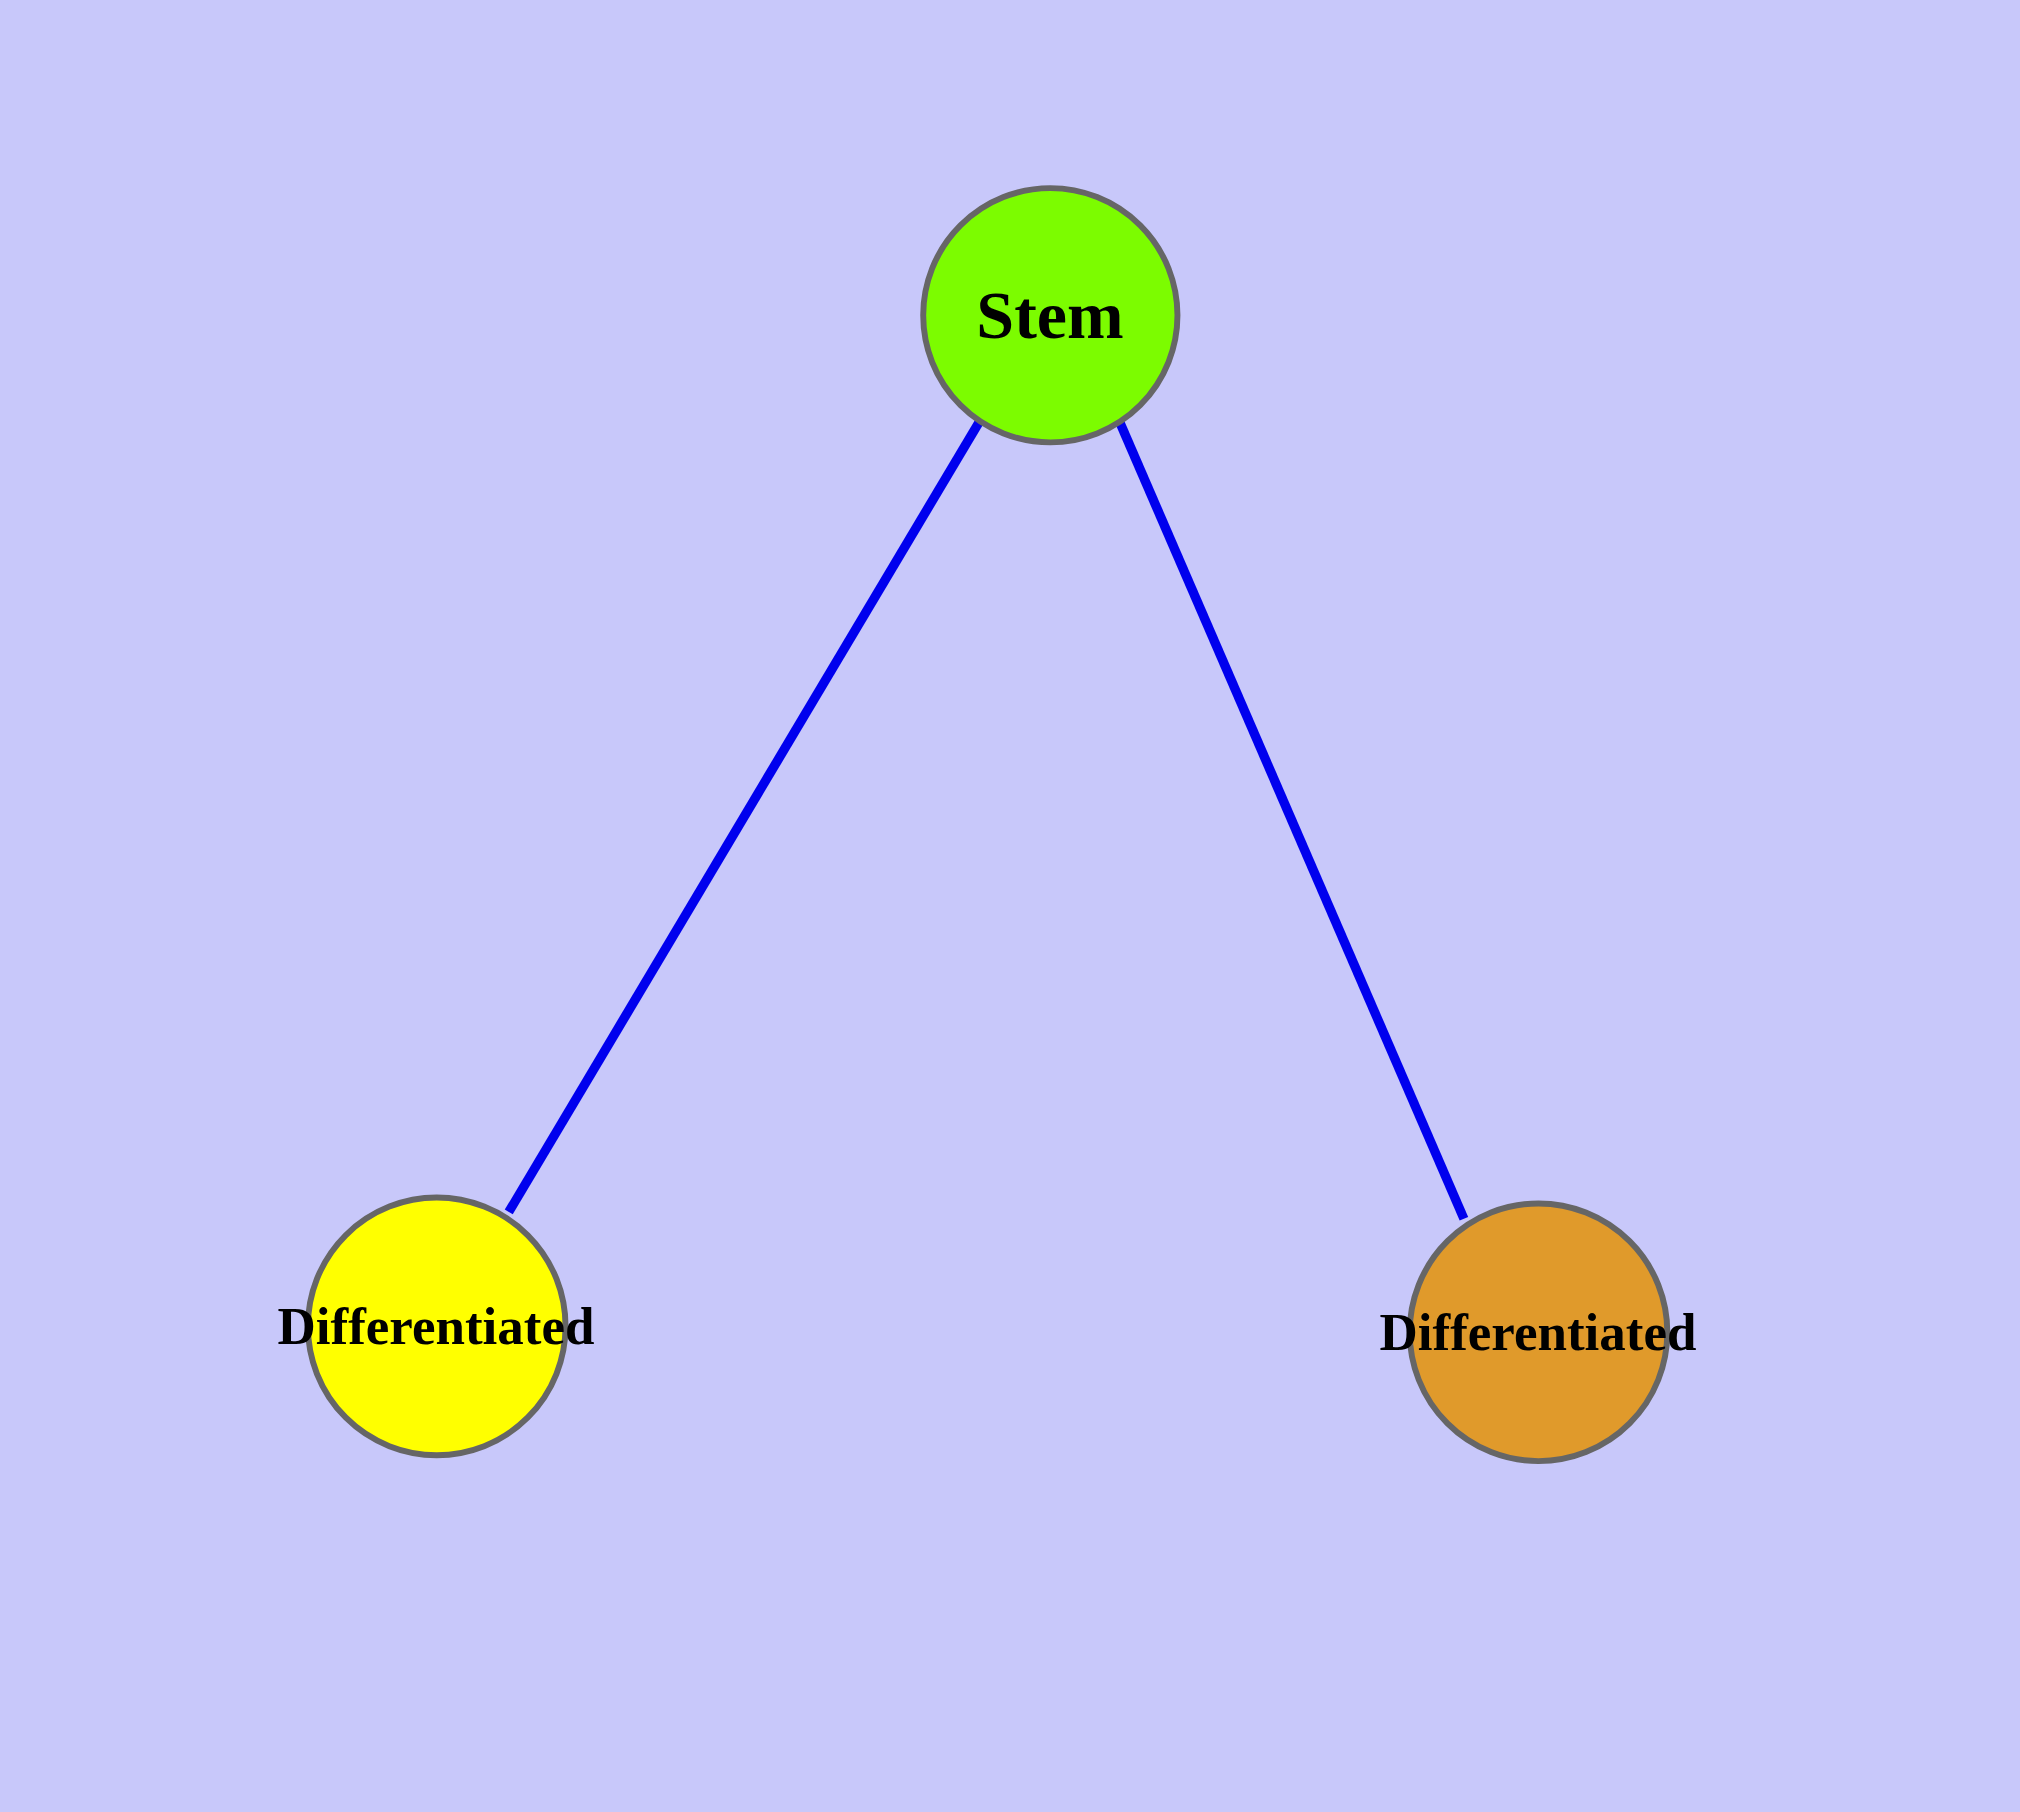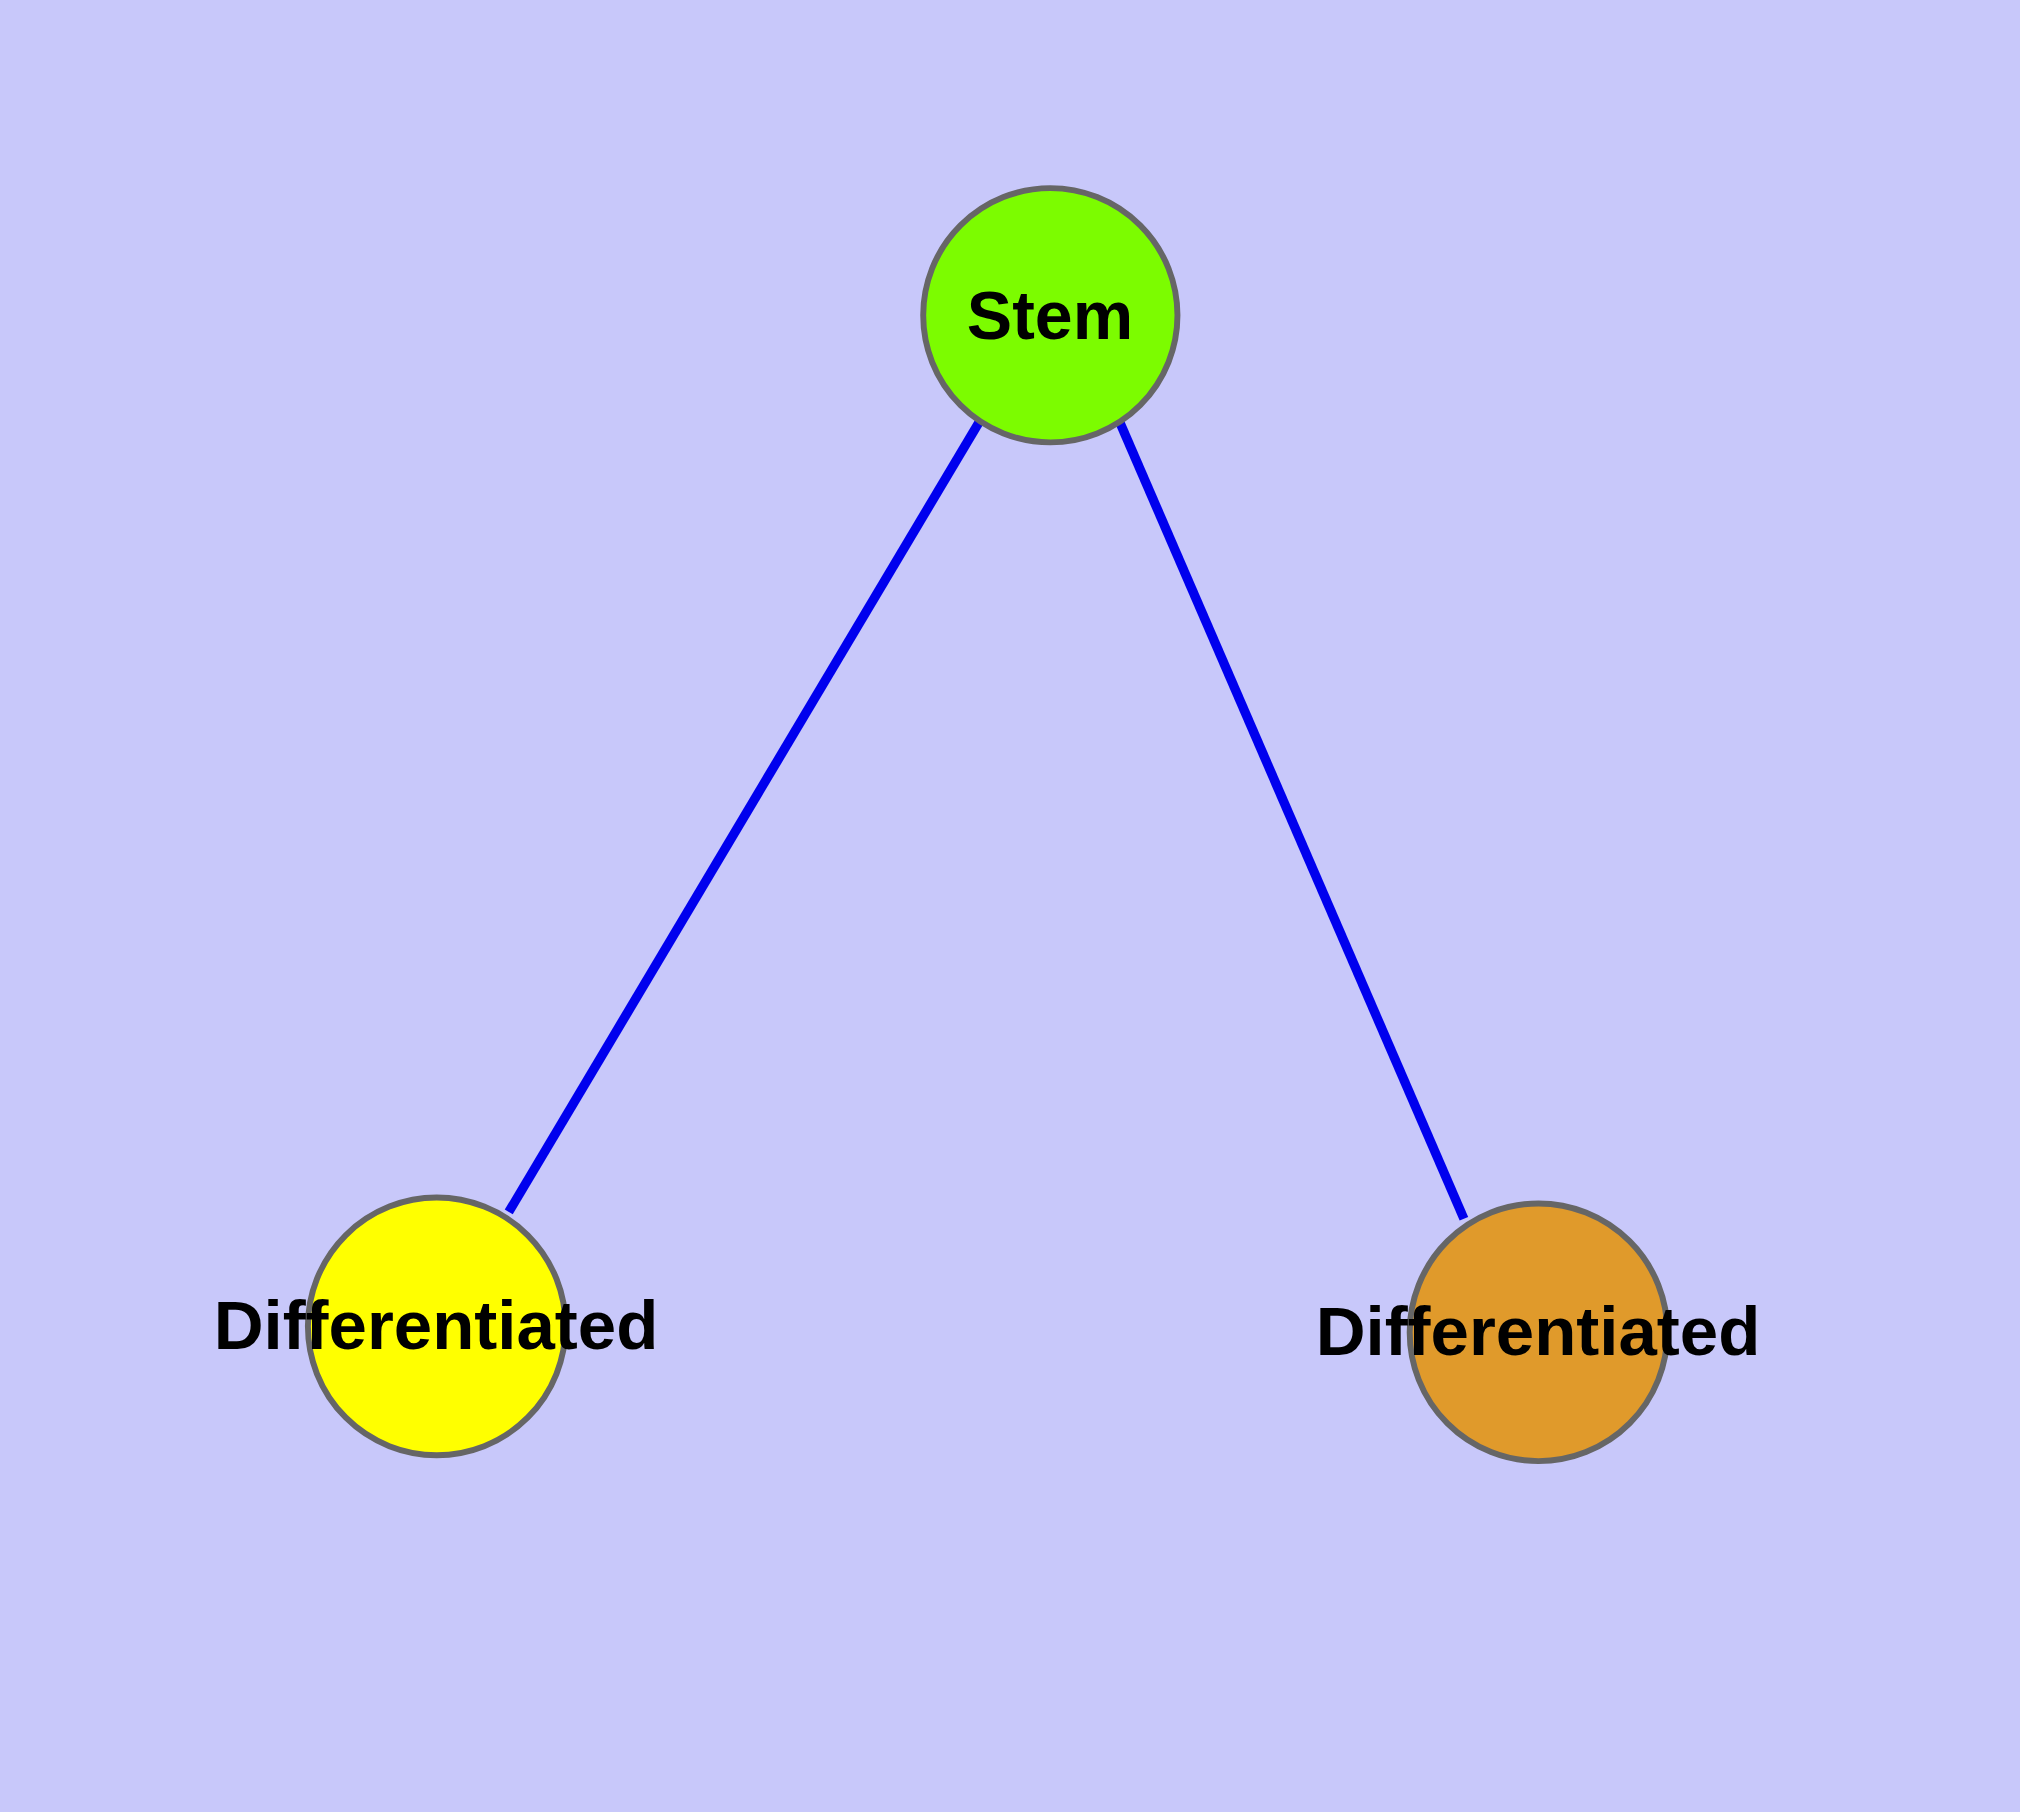--- a/index.html
+++ b/index.html
@@ -31,27 +31,27 @@
   }
   .node-label {
     position: absolute;
     text-align: center;
     color: #000000;
     font-weight: bold;
     line-height: 1.07;
     white-space: nowrap;
     transform: translate(-50%, -50%);
     pointer-events: none;
-    font-family: Liberation Sans, sans-serif;
+    font-family: Liberation Serif, serif;
   }
   .node-label.stem {
     font-size: 68px;
   }
   .node-label.leaf {
-    font-size: 69px;
+    font-size: 53px;
   }
   .label-line {
     display: block;
   }
 </style>
 </head>
 <body>
 
 <div id="canvas" style="width: 2021px; height: 1812px;">
 

